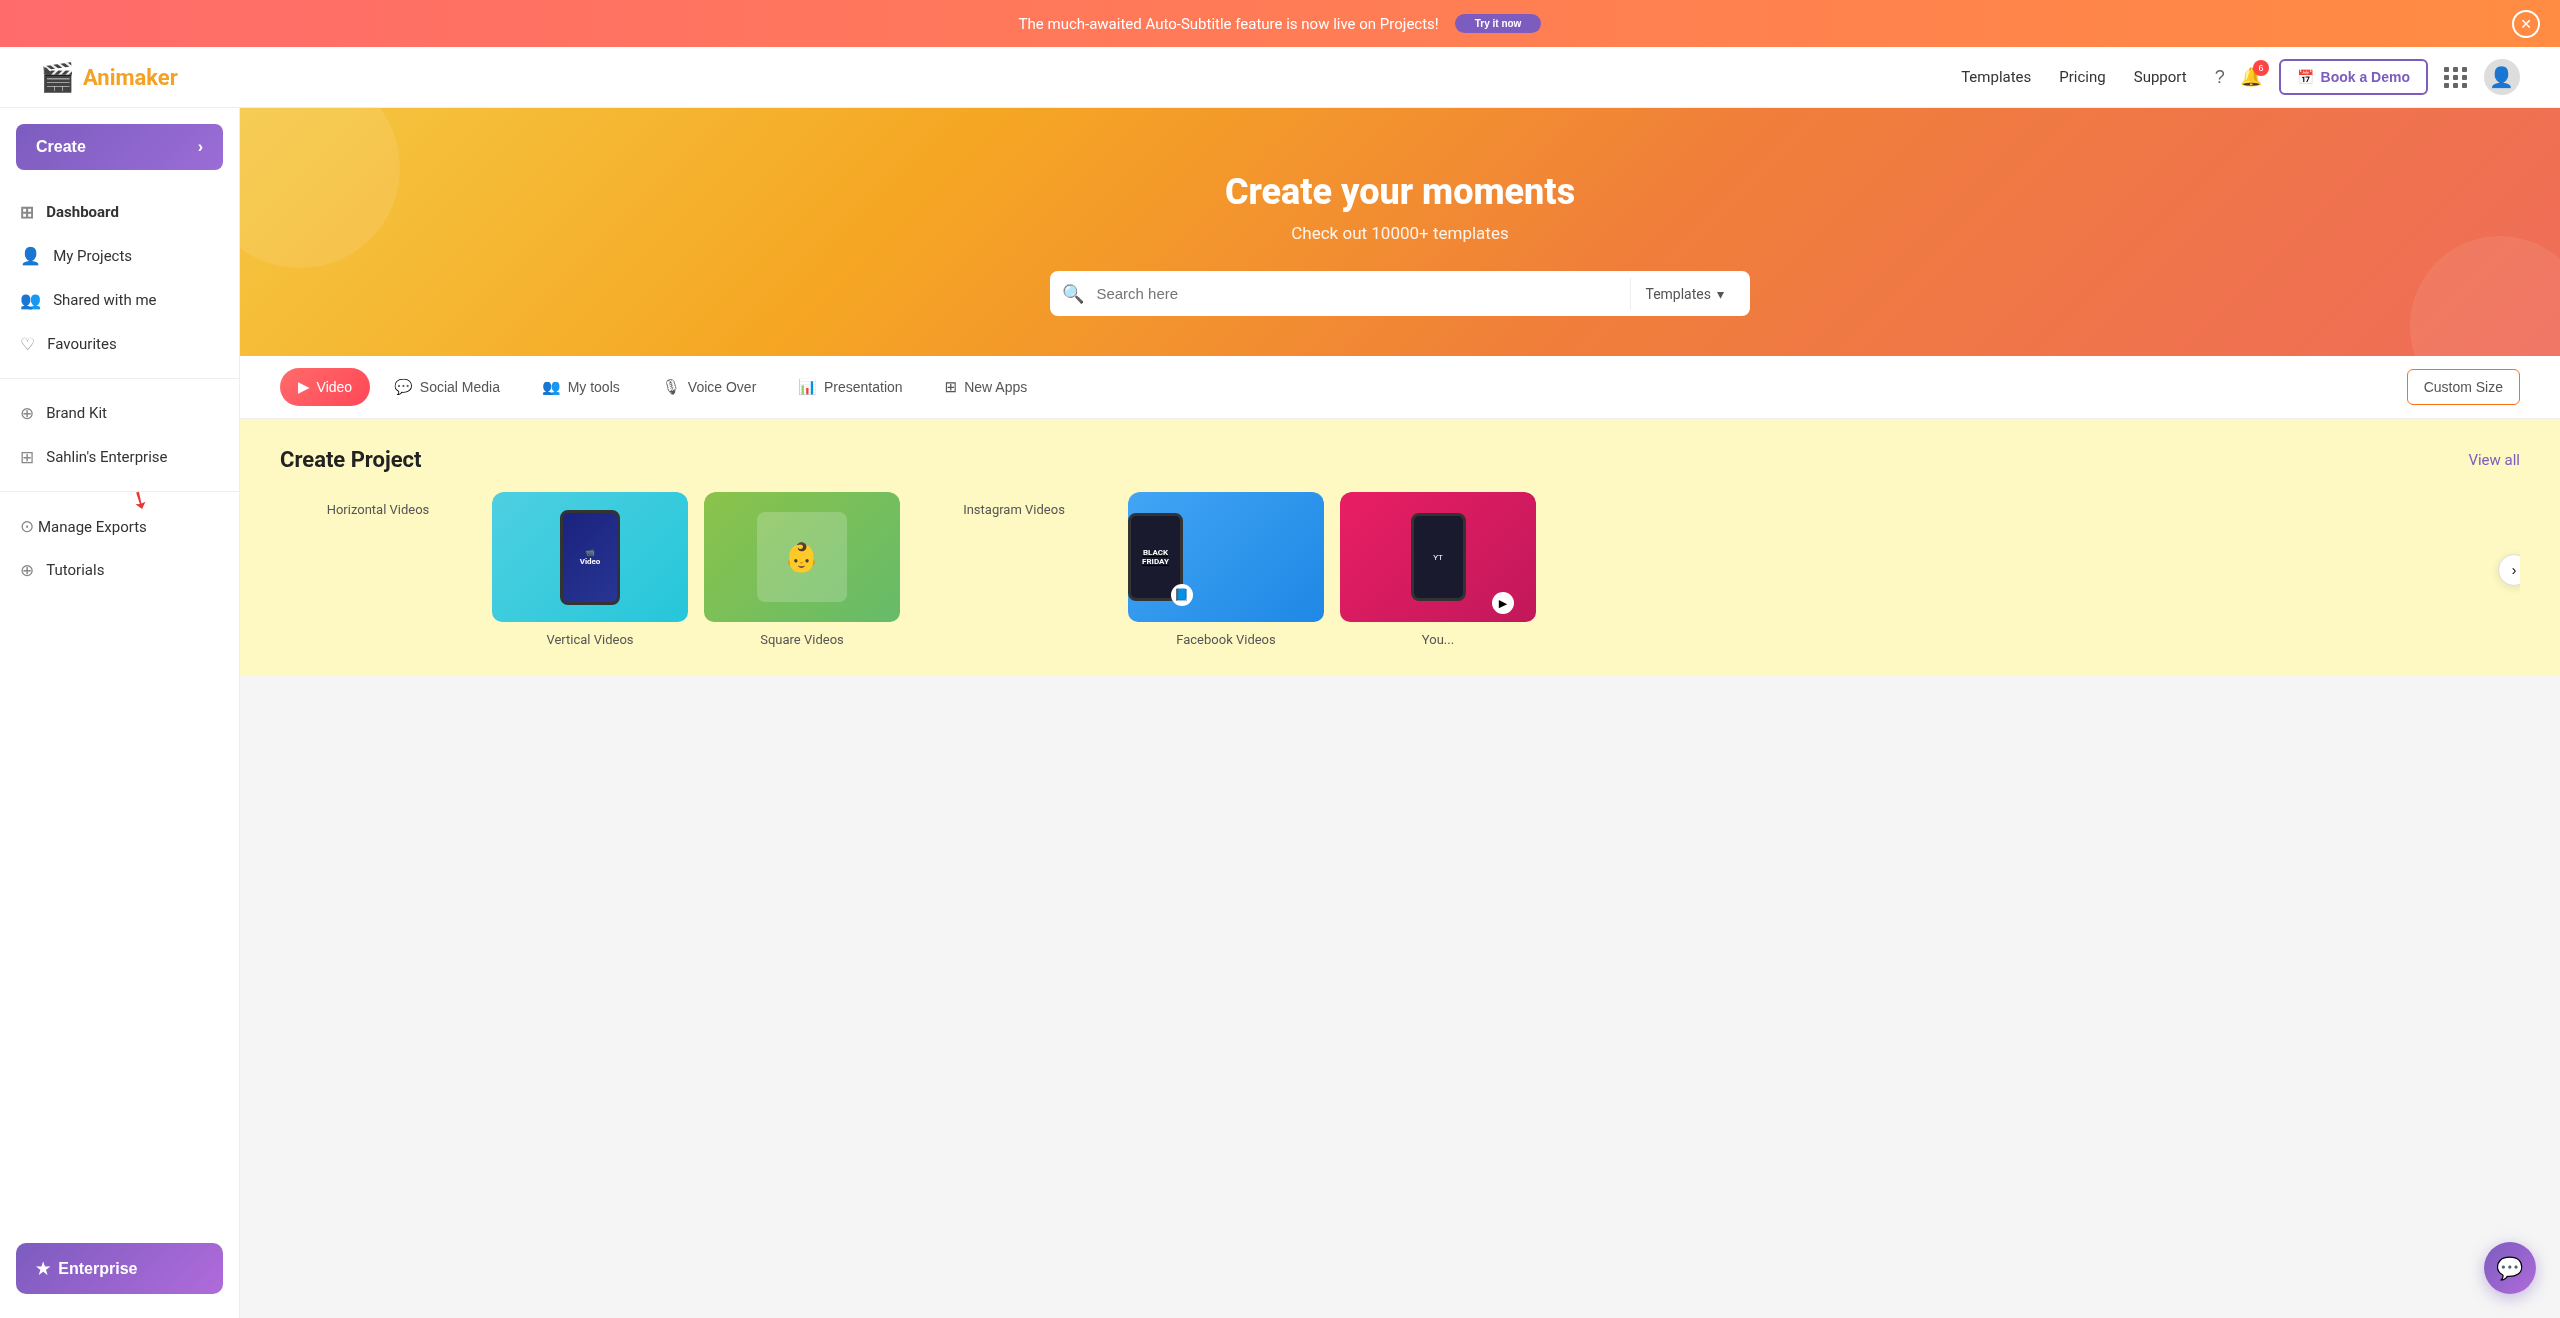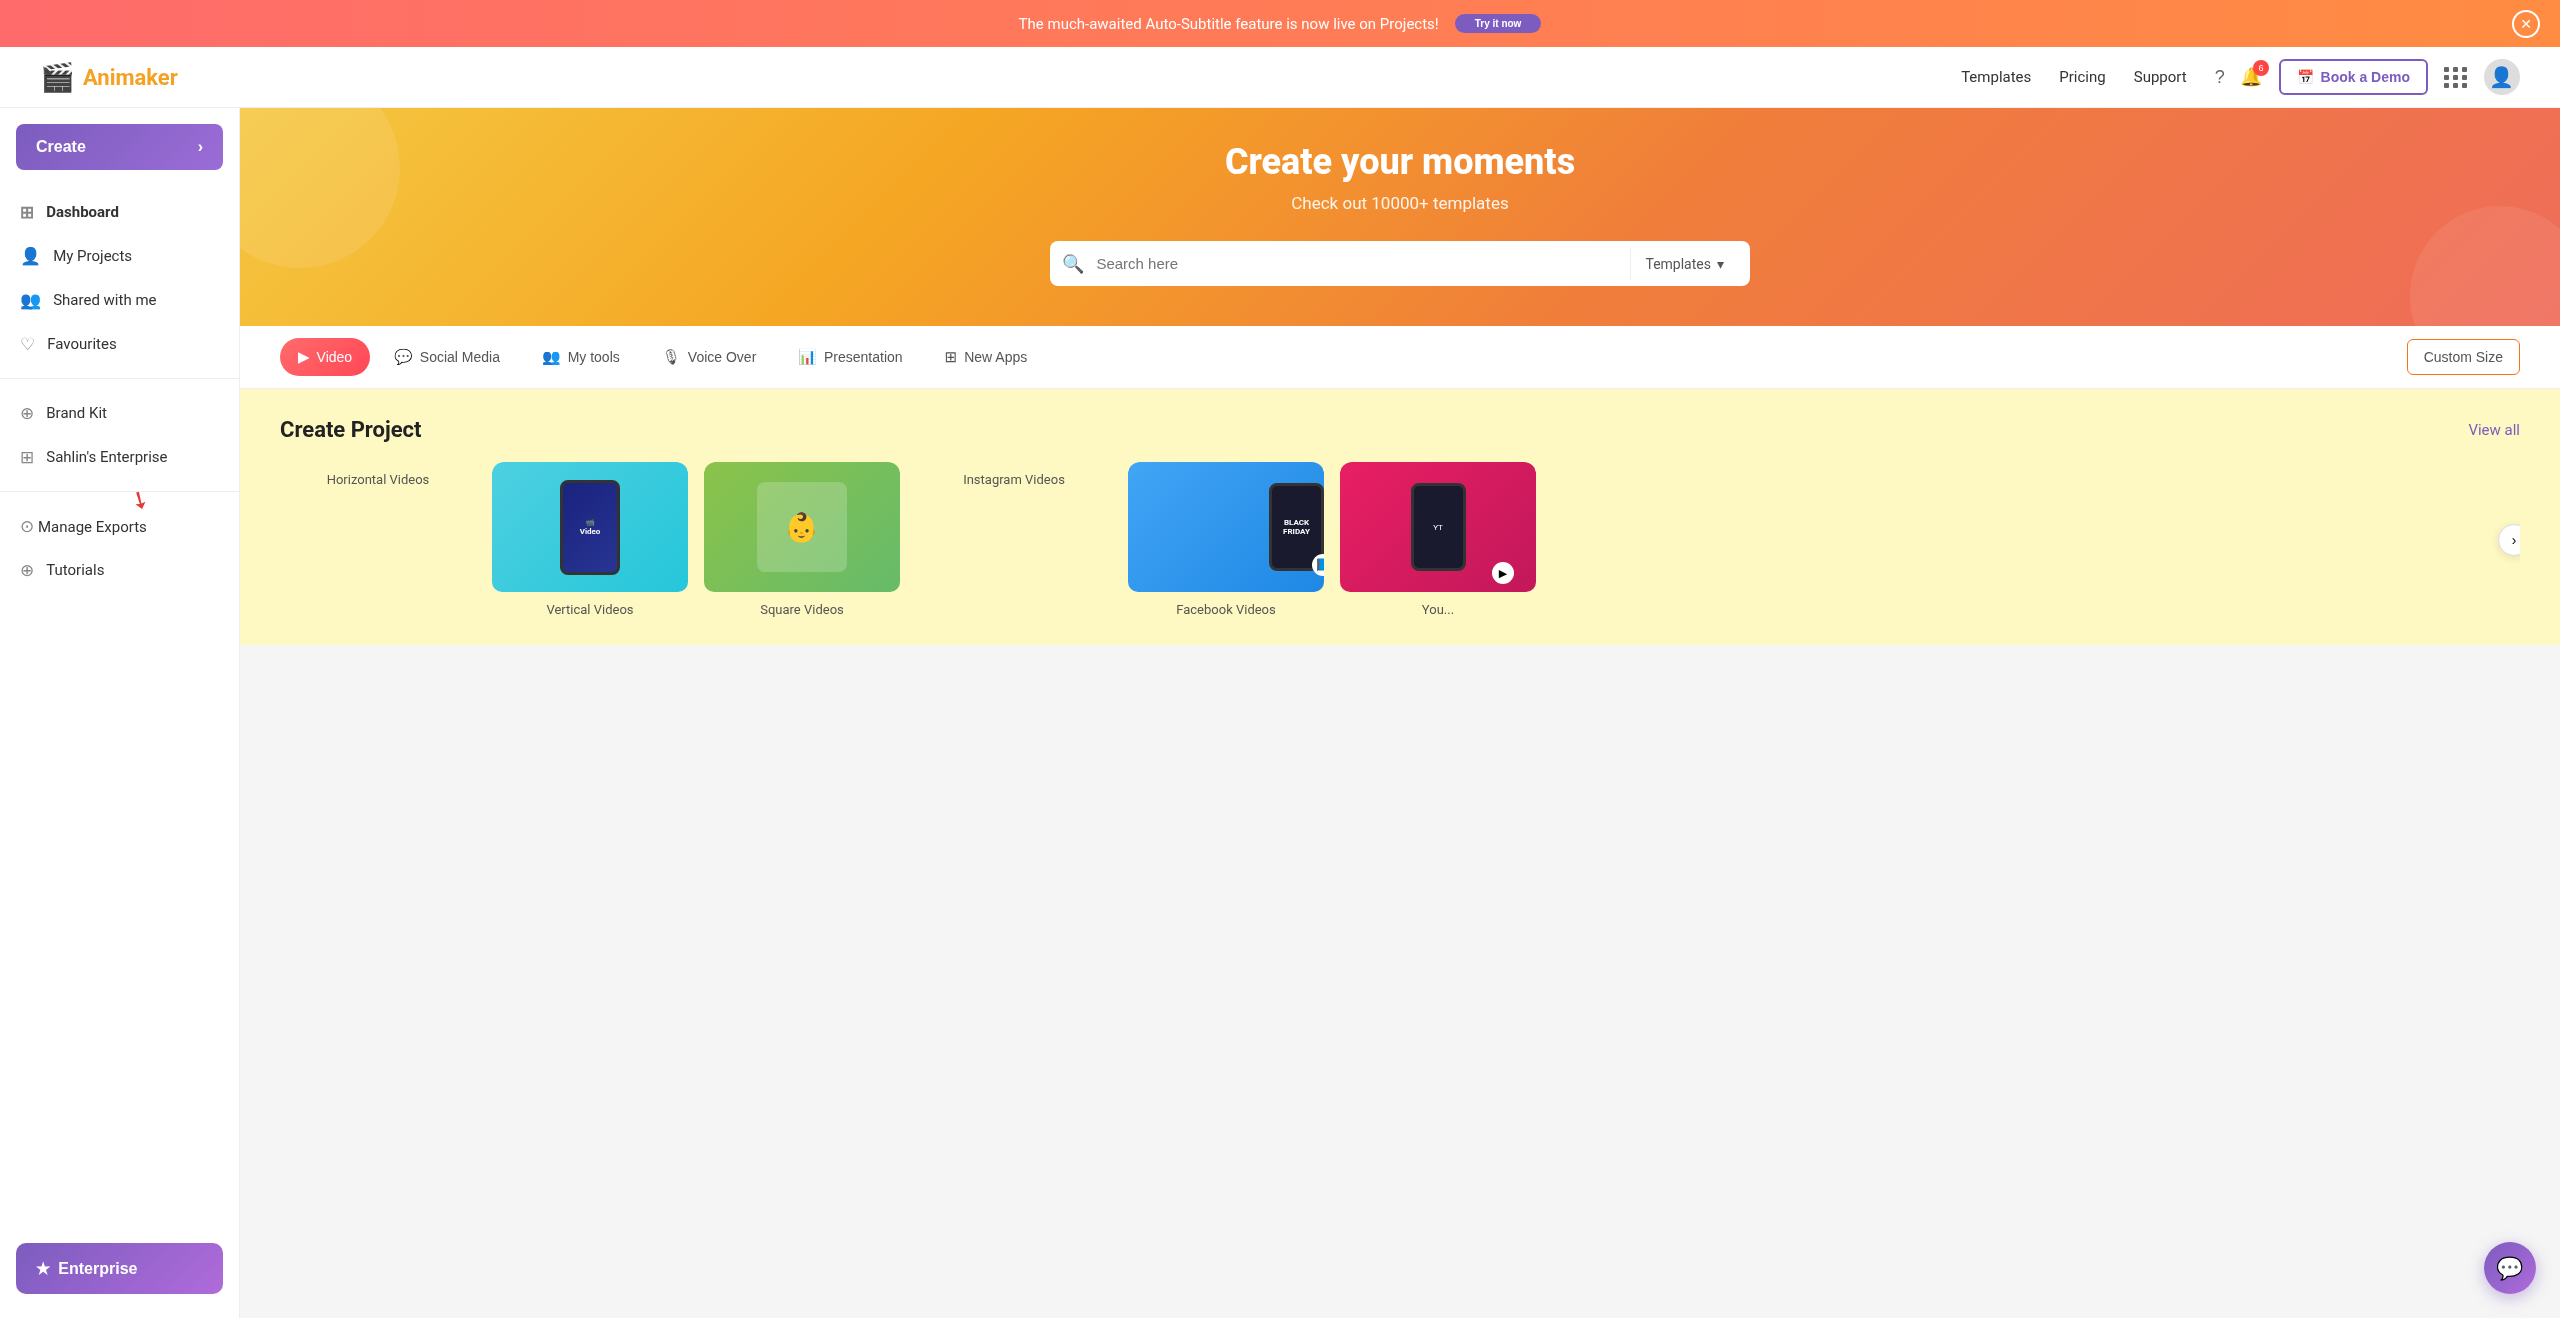--- a/index.html
+++ b/index.html
@@ -210,21 +210,21 @@
     
     .main-content {
       flex: 1;
       overflow-y: auto;
       padding: 0;
     }
 
     
     .hero-banner {
       background: linear-gradient(135deg, #f5c842 0%, #f5a623 30%, #f07e3a 60%, #ef6c5a 100%);
-      padding: 33px 40px 40px;
+      padding: 63px 40px 40px;
       text-align: center;
       position: relative;
       overflow: hidden;
     }
     .hero-banner::before {
       content: '';
       position: absolute;
       top: -40px;
       left: -40px;
       width: 200px;
@@ -634,21 +634,21 @@
             </div>
           </div>
           <div class="card-label">Square Videos</div>
         </div>
 
         <div class="project-card">
           <div class="card-label">Instagram Videos</div>
         </div>
 
         <div class="project-card">
-          <div class="project-card-img card-blue" style="display:flex;align-items:center;justify-content:flex-end;">
+          <div class="project-card-img card-blue" style="display:flex;align-items:center;justify-content:flex-start;text-decoration:underline;">
             <div style="position:relative;">
               <div class="phone-mockup" style="background:#1a1a2e;width:55px;height:88px;">
                 <div style="color:white;font-size:9px;text-align:center;padding:6px;">
                   <div style="font-size:8px;font-weight:700;">BLACK</div>
                   <div style="font-size:8px;font-weight:700;">FRIDAY</div>
                 </div>
               </div>
               <div style="position:absolute;bottom:-5px;right:-10px;background:white;border-radius:50%;width:22px;height:22px;display:flex;align-items:center;justify-content:center;font-size:12px;">📘</div>
             </div>
           </div>

